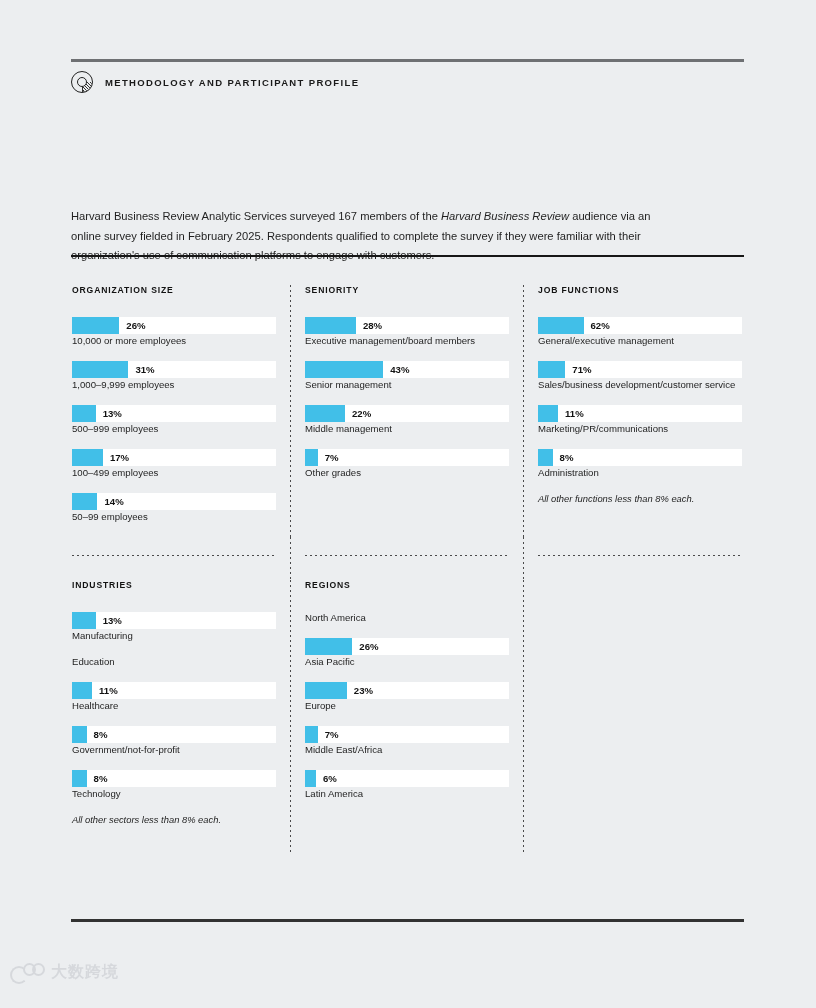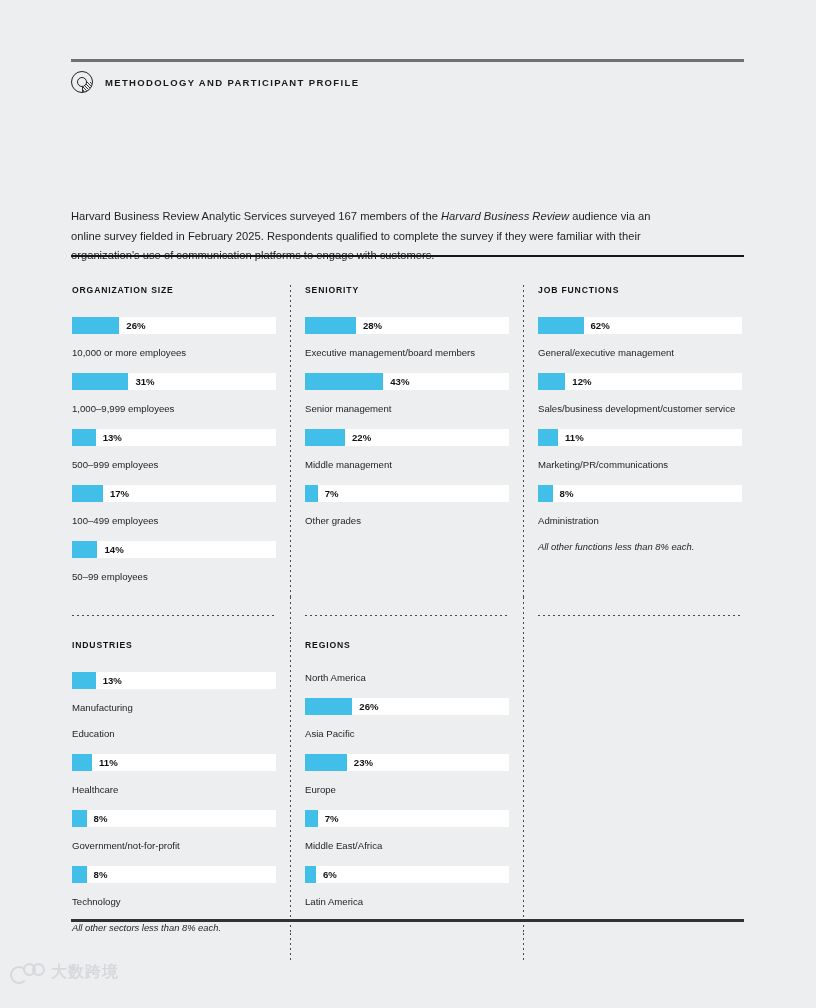--- a/index.html
+++ b/index.html
@@ -141,21 +141,21 @@
   .bar-value {
     font-size: 9.6px;
     font-weight: bold;
     color: #121212;
     margin-left: 7px;
     white-space: nowrap;
   }
   .bar-label {
     font-size: 9.6px;
     color: #1f1f1f;
-    margin-top: 13px;
+    margin-top: 1px;
     white-space: nowrap;
   }
   .panel-note {
     font-size: 9.4px;
     font-style: italic;
     color: #1f1f1f;
     margin-top: 14px;
   }
 
   .hdiv {
@@ -314,21 +314,21 @@
           <div class="bar-item">
             <div class="bar-track">
               <div class="bar-fill" style="width: 45.5px; background: rgb(65, 191, 232);"></div>
               <span class="bar-value">62%</span>
             </div>
             <div class="bar-label">General/executive management</div>
           </div>
           <div class="bar-item">
             <div class="bar-track">
               <div class="bar-fill" style="width: 27.3px; background: rgb(65, 191, 232);"></div>
-              <span class="bar-value">12%</span>
+              <span class="bar-value">71%</span>
             </div>
             <div class="bar-label">Sales/business development/customer service</div>
           </div>
           <div class="bar-item">
             <div class="bar-track">
               <div class="bar-fill" style="width: 20.02px; background: rgb(65, 191, 232);"></div>
               <span class="bar-value">11%</span>
             </div>
             <div class="bar-label">Marketing/PR/communications</div>
           </div>

